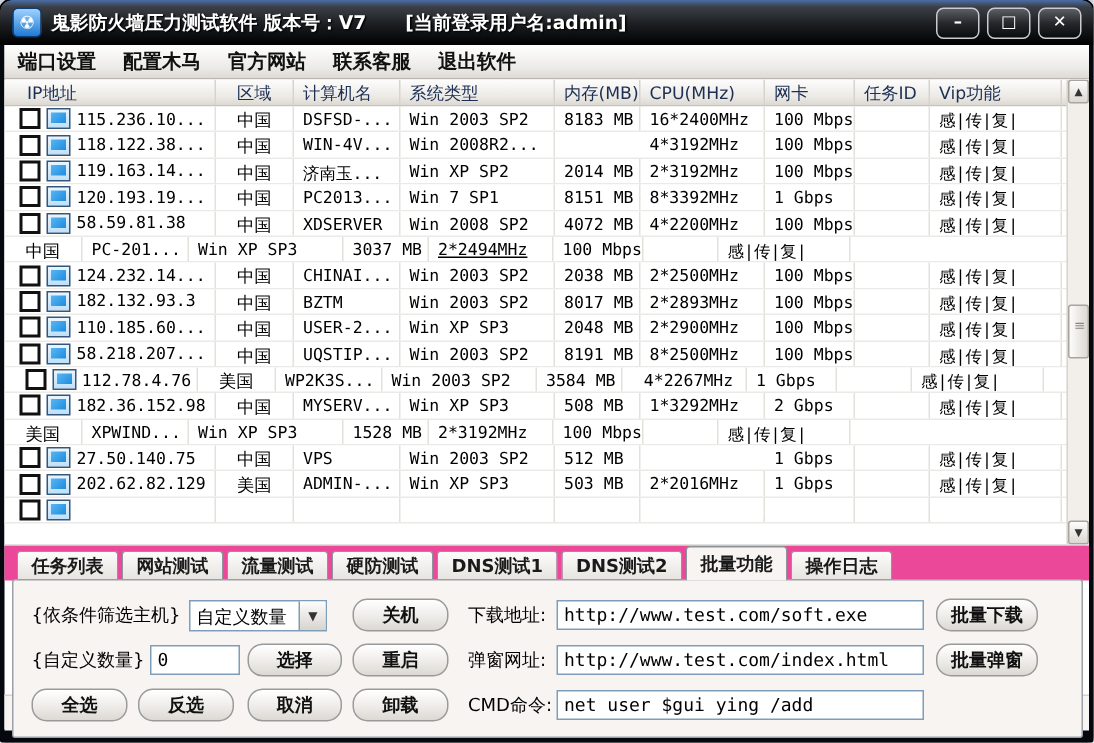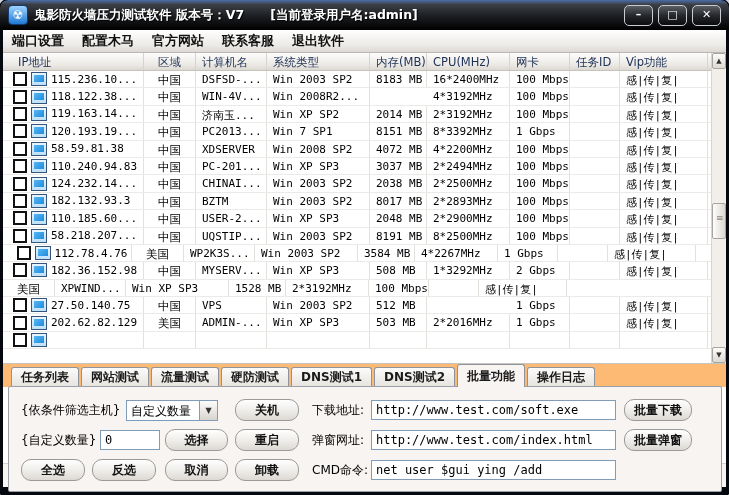--- a/index.html
+++ b/index.html
@@ -42,21 +42,21 @@
   .iptxt{font-family:"DejaVu Sans Mono","DejaVu Sans",monospace;font-size:11px;}
   .vscroll{position:absolute;right:0;top:0;width:14px;height:310px;background:#f2efeb;border-left:1px solid #d8d4cf;}
   .sbtn{position:absolute;left:0;width:14px;height:16px;background:linear-gradient(180deg,#fdfdfc,#dcd8d2);
     border:1px solid #a8a49e;box-sizing:border-box;font-size:7px;color:#333;text-align:center;line-height:15px;border-radius:2px;}
   .sbtn.up{top:0;}
   .sbtn.down{bottom:0;}
   .sthumb{position:absolute;left:0;top:150px;width:14px;height:36px;box-sizing:border-box;
     background:linear-gradient(90deg,#fdfdfc,#dcd8d2);border:1px solid #a8a49e;border-radius:2px;}
   .sthumb:after{content:"≡";position:absolute;left:3px;top:9px;font-size:9px;color:#8a867f;}
   
-  .tabstrip{position:absolute;left:0;top:334px;width:723px;height:23px;display:flex;align-items:flex-end;padding-left:8px;box-sizing:border-box;background:#fdba74;}
+  .tabstrip{position:absolute;left:0;top:334px;width:723px;height:23px;display:flex;align-items:flex-end;padding-left:8px;box-sizing:border-box;background:#ec4899;}
   .tab{box-sizing:border-box;height:20px;padding:0 9px;margin-right:2px;font-size:12px;font-weight:bold;color:#1a1a1a;
     background:linear-gradient(180deg,#fcfcfb,#e6e3de);border:1px solid #8f949c;border-bottom:none;
     border-radius:3px 3px 0 0;line-height:19px;white-space:nowrap;}
   .tab.active{height:23px;background:#f8f4f2;line-height:22px;position:relative;z-index:3;}
   
   .panel{position:absolute;left:5px;top:356px;width:712px;height:104px;background:#f8f4f2;
     border:1px solid #9aa0a8;border-radius:2px;z-index:2;}
   .plabel{position:absolute;font-size:12px;color:#000;white-space:nowrap;}
   .pinput{position:absolute;box-sizing:border-box;height:20px;border:1px solid #7f9db9;background:#fff;
     font-family:"DejaVu Sans Mono","DejaVu Sans",monospace;font-size:12px;padding:1px 4px;color:#000;}
@@ -188,32 +188,25 @@
             <div class="cell center" style="width: 52px;">中国</div>
             <div class="cell" style="width: 71px;">XDSERVER</div>
             <div class="cell" style="width: 103px;">Win 2008 SP2</div>
             <div class="cell" style="width: 57px;">4072 MB</div>
             <div class="cell" style="width: 83px;">4*2200MHz</div>
             <div class="cell" style="width: 60px;">100 Mbps</div>
             <div class="cell" style="width: 50px;"></div>
             <div class="cell" style="width: 88px;">感|传|复|</div>
           </div>
           <div class="trow">
-            <div class="cell c0" style="width: 141px;">
-              <span class="cb"></span>
-              <span class="pc">
-                <span class="scr"></span>
-              </span>
-              <span class="iptxt">110.240.94.83</span>
-            </div>
             <div class="cell center" style="width: 52px;">中国</div>
             <div class="cell" style="width: 71px;">PC-201...</div>
             <div class="cell" style="width: 103px;">Win XP SP3</div>
             <div class="cell" style="width: 57px;">3037 MB</div>
-            <div class="cell" style="width: 83px;">2*2494MHz</div>
+            <div class="cell" style="width: 83px; text-decoration: underline;">2*2494MHz</div>
             <div class="cell" style="width: 60px;">100 Mbps</div>
             <div class="cell" style="width: 50px;"></div>
             <div class="cell" style="width: 88px;">感|传|复|</div>
           </div>
           <div class="trow">
             <div class="cell c0" style="width: 141px;">
               <span class="cb"></span>
               <span class="pc">
                 <span class="scr"></span>
               </span>
@@ -284,21 +277,21 @@
               <span class="cb"></span>
               <span class="pc">
                 <span class="scr"></span>
               </span>
               <span class="iptxt">112.78.4.76</span>
             </div>
             <div class="cell center" style="width: 52px;">美国</div>
             <div class="cell" style="width: 71px;">WP2K3S...</div>
             <div class="cell" style="width: 103px;">Win 2003 SP2</div>
             <div class="cell" style="width: 57px;">3584 MB</div>
-            <div class="cell" style="width: 83px;">4*2267MHz</div>
+            <div class="cell" style="width: 83px; text-align: center;">4*2267MHz</div>
             <div class="cell" style="width: 60px;">1 Gbps</div>
             <div class="cell" style="width: 50px;"></div>
             <div class="cell" style="width: 88px;">感|传|复|</div>
           </div>
           <div class="trow">
             <div class="cell c0" style="width: 141px;">
               <span class="cb"></span>
               <span class="pc">
                 <span class="scr"></span>
               </span>

